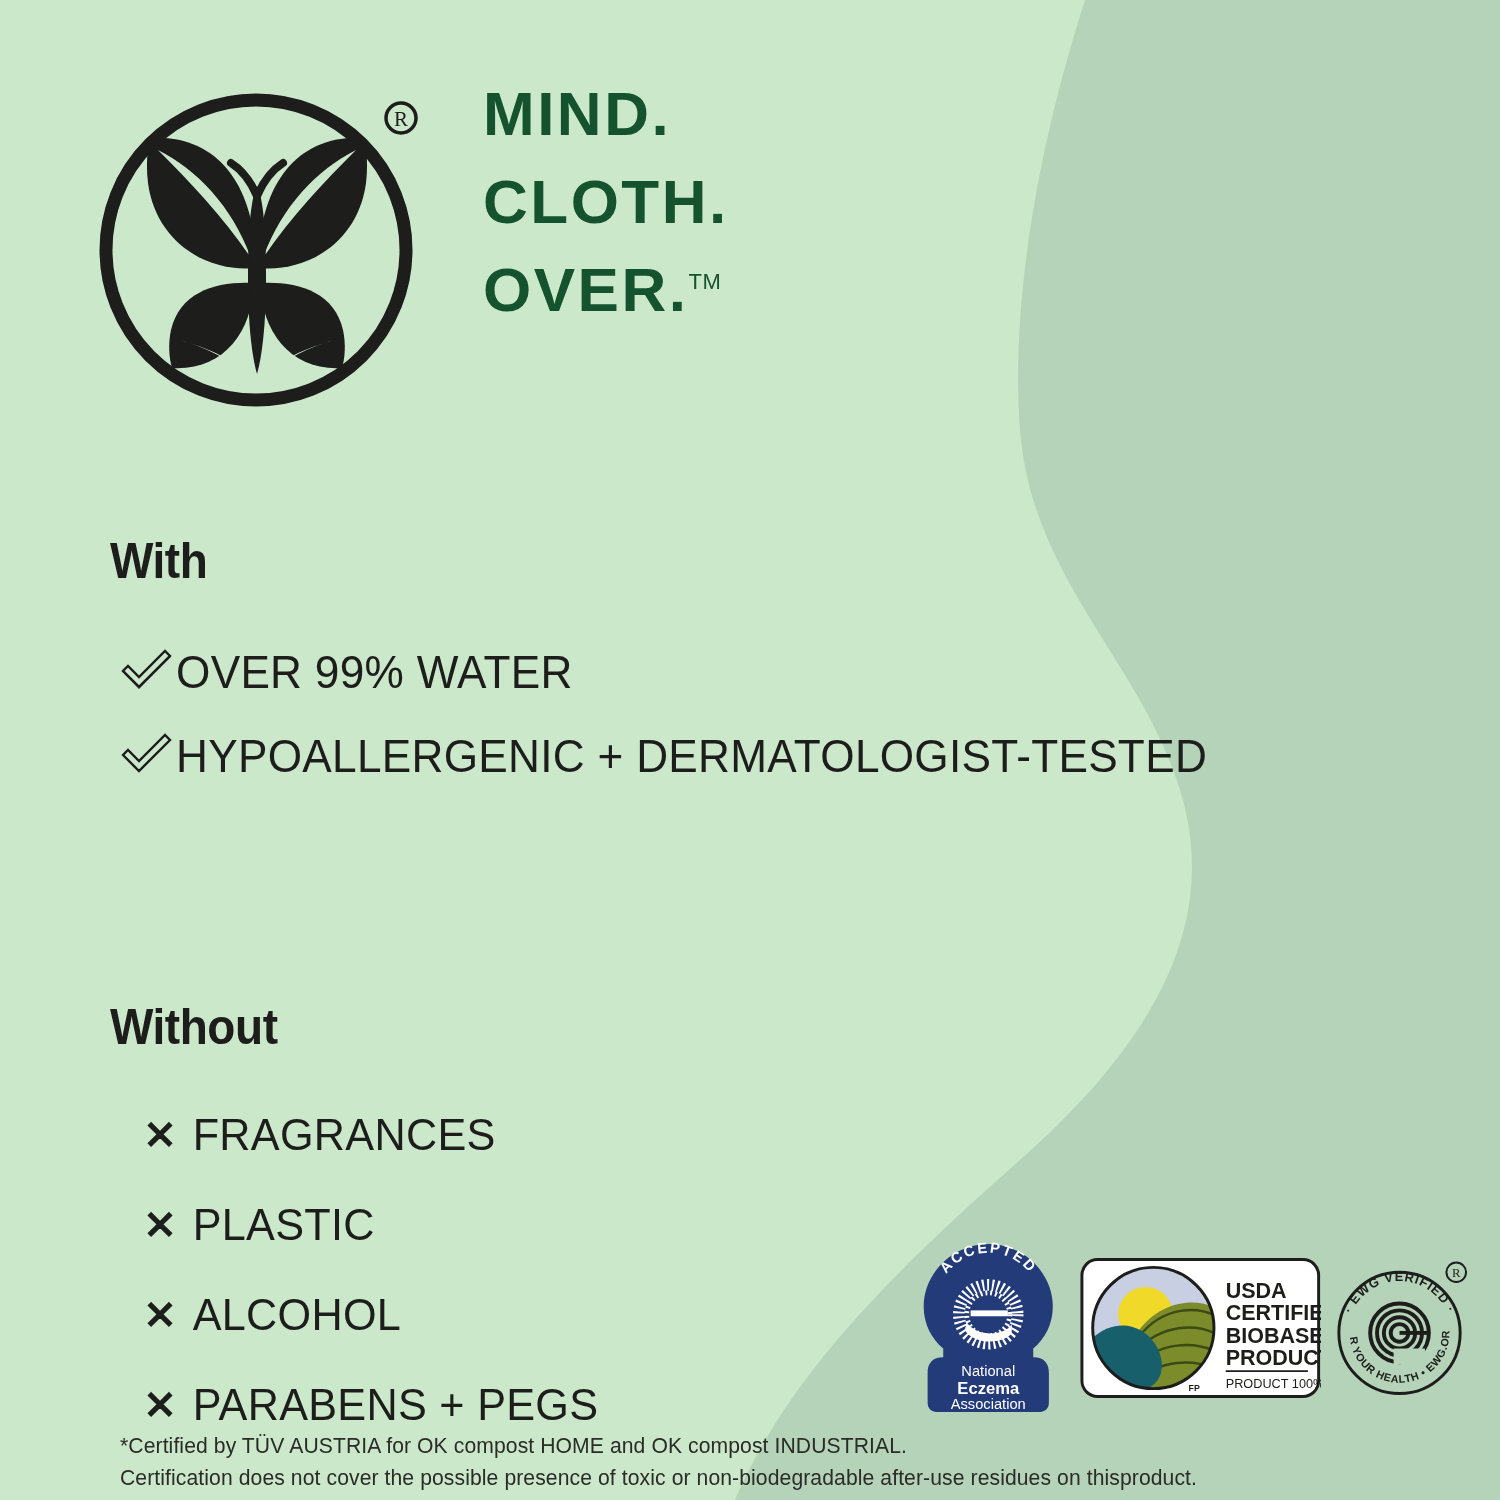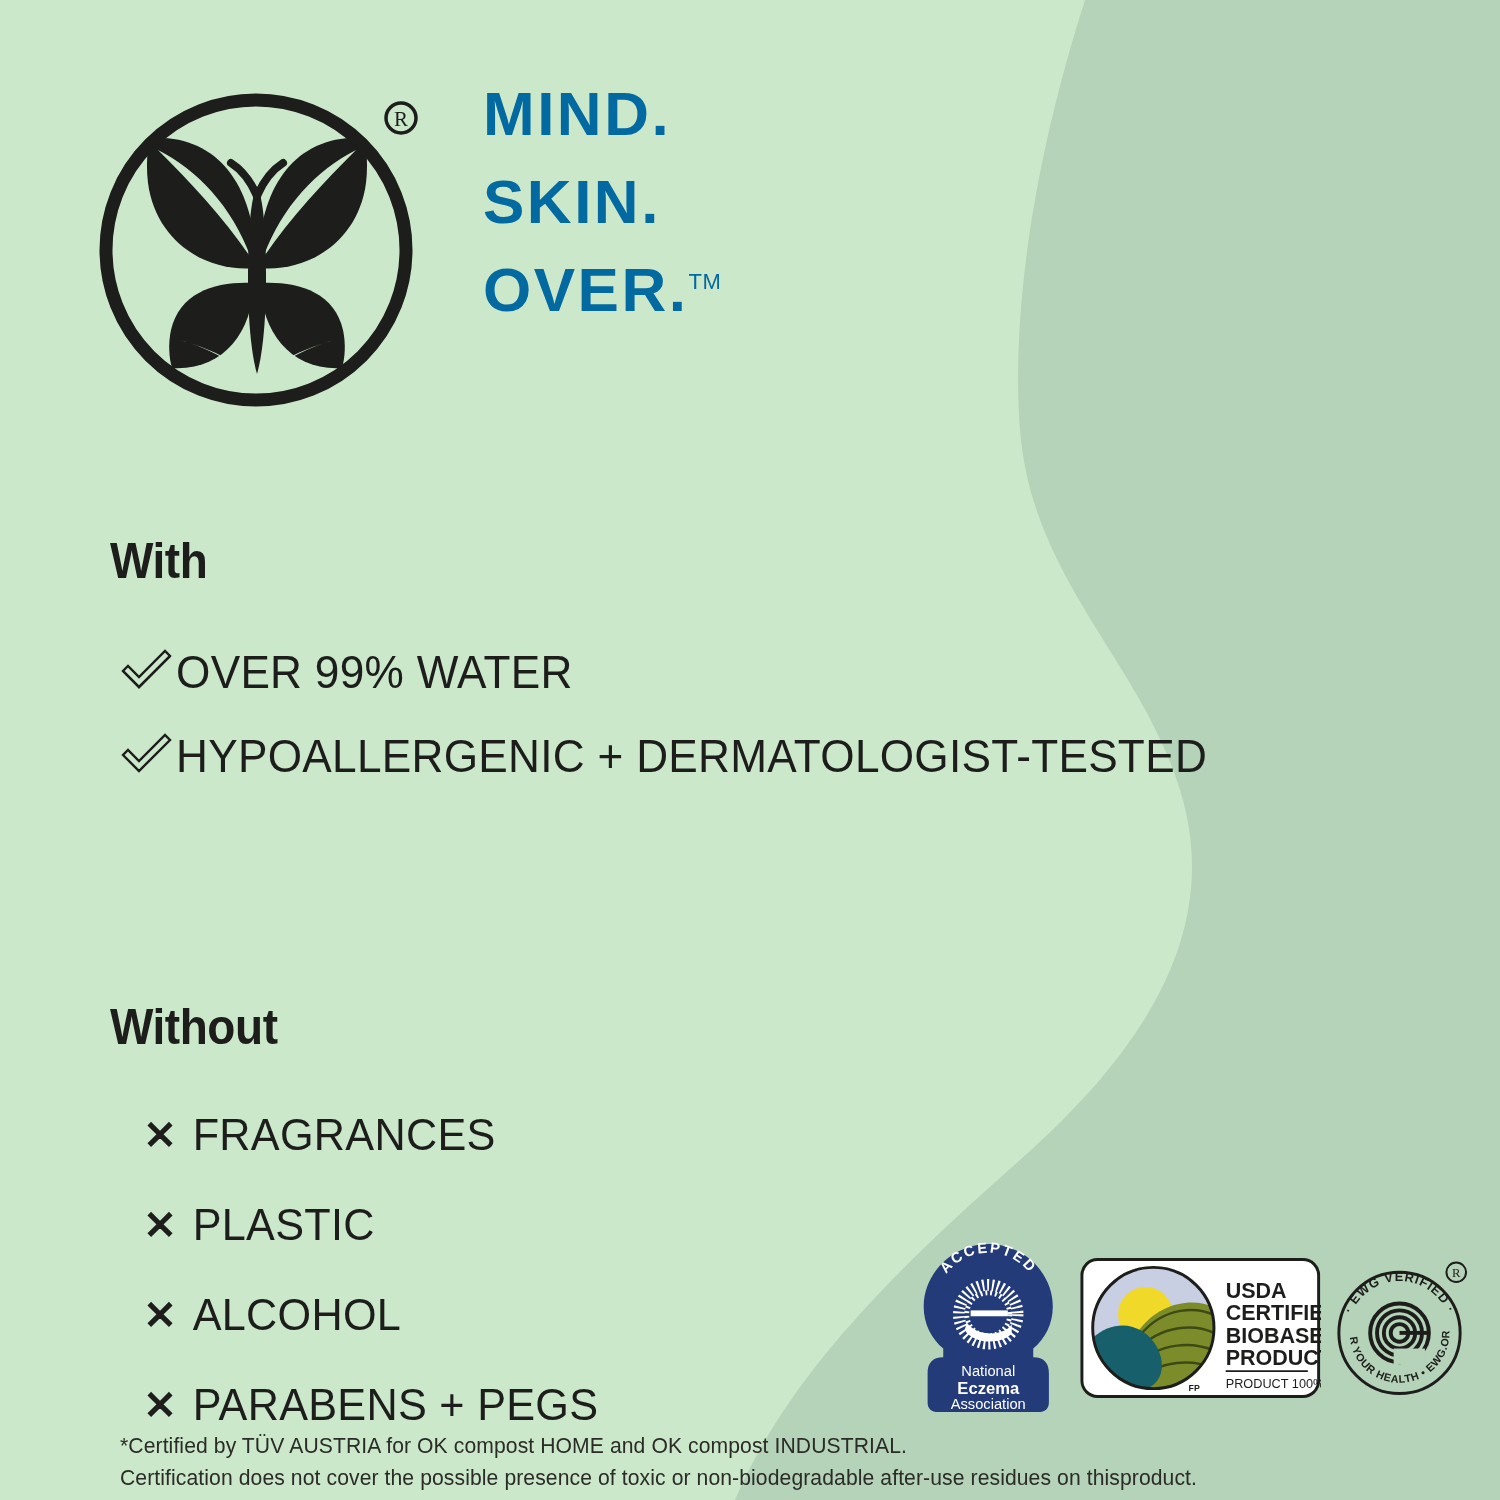--- a/index.html
+++ b/index.html
@@ -51,21 +51,21 @@
     position: absolute;
     left: 385px;
     top: 0px;
     width: 380px;
   }
   .tagline-line {
     font-family: "Liberation Sans", sans-serif;
     font-size: 62px;
     font-weight: 600;
     letter-spacing: 2.5px;
-    color: #0369a1;
+    color: #14532d;
     line-height: 1.42;
     white-space: nowrap;
   }
   .tm-sup {
     font-size: 22px;
     vertical-align: super;
     letter-spacing: 0.5px;
     font-weight: 500;
   }
 
@@ -216,21 +216,21 @@
 
       <path d="M159 108 C165 120 168 150 168 198 C168 248 164 278 159 296
                C154 278 150 248 150 198 C150 150 153 120 159 108 Z" fill="#1d1d1b"></path>
 
       <path d="M159 118 C153 104 144 92 133 85" fill="none" stroke="#1d1d1b" stroke-width="8" stroke-linecap="round"></path>
       <path d="M159 118 C165 104 174 92 185 85" fill="none" stroke="#1d1d1b" stroke-width="8" stroke-linecap="round"></path>
     </svg>
 
     <div id="tagline">
       <div class="tagline-line">MIND.</div>
-      <div class="tagline-line">SKIN.</div>
+      <div class="tagline-line">CLOTH.</div>
       <div class="tagline-line"><span>OVER.</span><span class="tm-sup">TM</span></div>
     </div>
   </div>
 
   <div id="with-heading" class="section-heading">With</div>
 
   <ul id="with-list" class="feature-list">
     <li class="feature-item">
       <span class="mark">
         <svg class="mark-check" viewBox="0 0 58 46">

